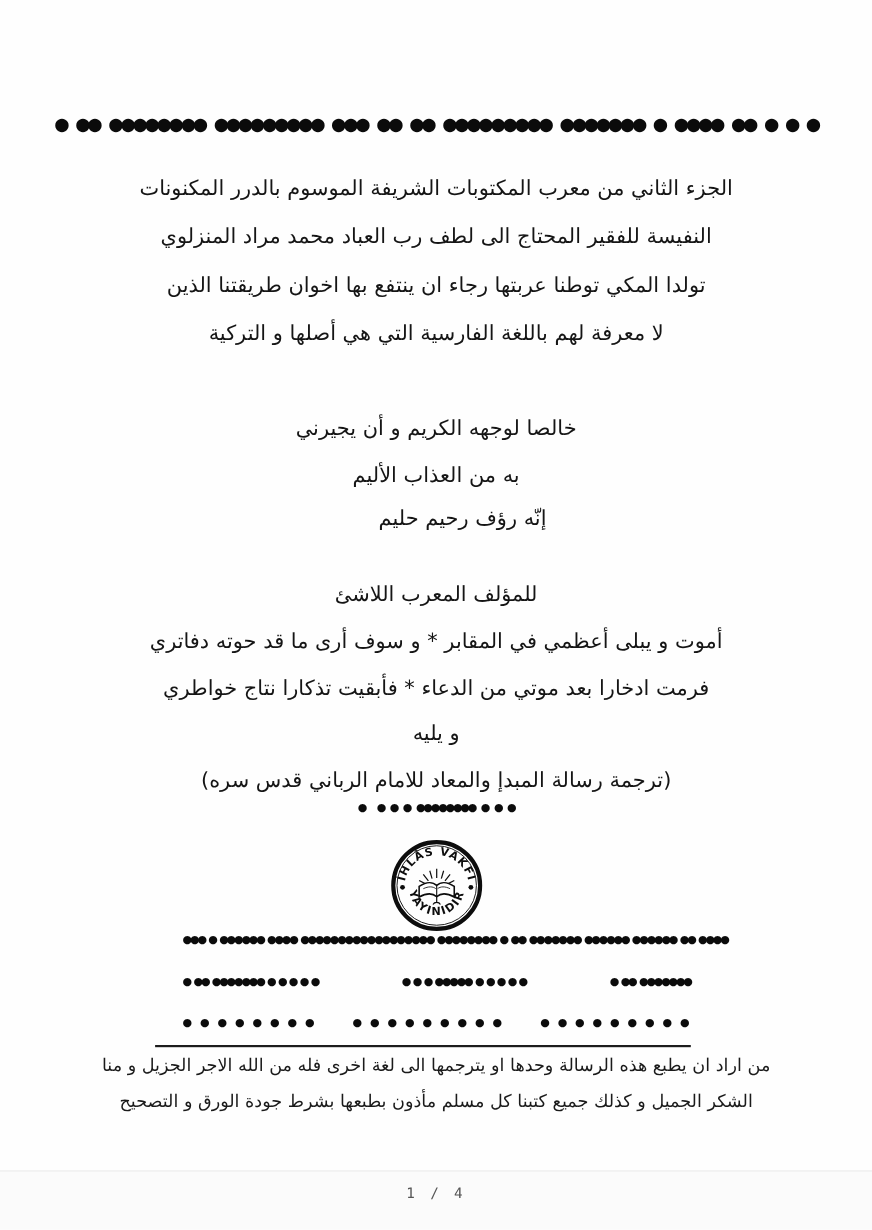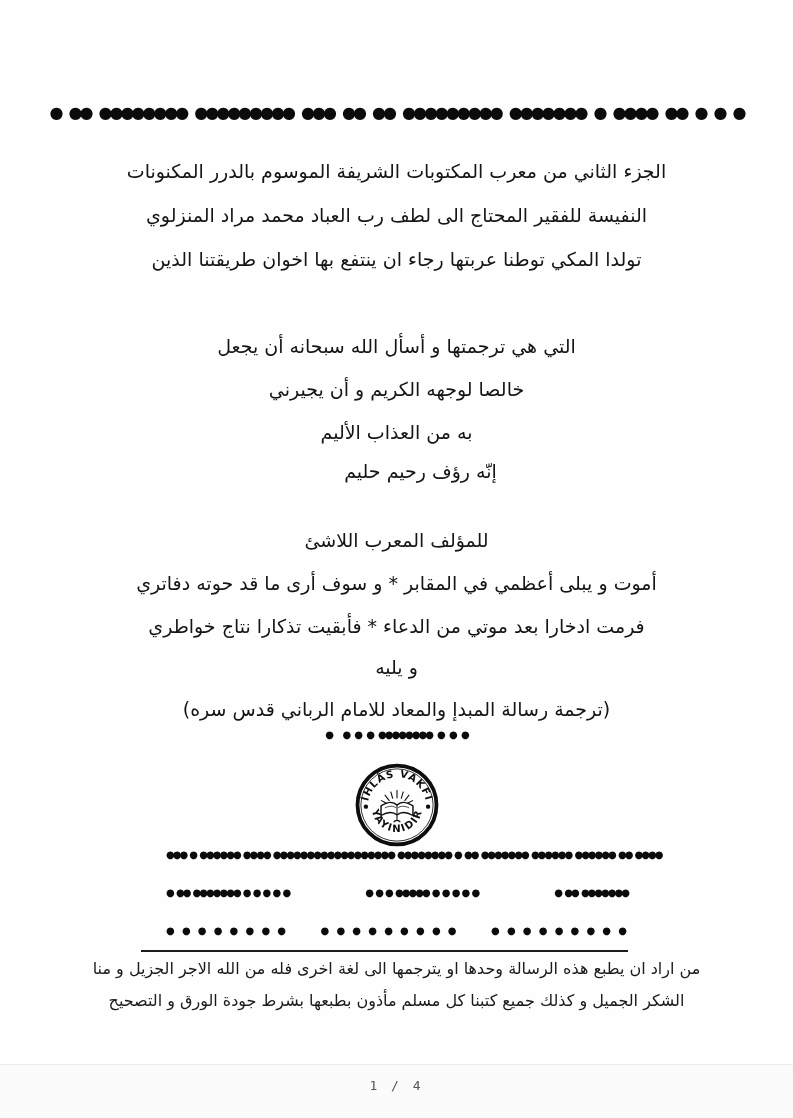--- a/index.html
+++ b/index.html
@@ -62,21 +62,21 @@
 </head>
 <body>
 
 <div class="page">
 
   <div class="dots dots-xl" style="top:103px;">● ●● ●●●●●●●● ●●●●●●●●● ●●● ●● ●● ●●●●●●●●● ●●●●●●● ● ●●●● ●● ● ● ●</div>
 
   <div class="line l1">الجزء الثاني من معرب المكتوبات الشريفة الموسوم بالدرر المكنونات</div>
   <div class="line l3">تولدا المكي توطنا عربتها رجاء ان ينتفع بها اخوان طريقتنا الذين</div>
   <div class="line l2">النفيسة للفقير المحتاج الى لطف رب العباد محمد مراد المنزلوي</div>
-  <div class="line l5">التي هي ترجمتها و أسأل الله سبحانه أن يجعل</div>
+  <div class="line l4">لا معرفة لهم باللغة الفارسية التي هي أصلها و التركية</div>
   <div class="line l6">خالصا لوجهه الكريم و أن يجيرني</div>
   <div class="line l7">به من العذاب الأليم</div>
   <div class="line l8">إنّه رؤف رحيم حليم</div>
 
   <div class="line l9">للمؤلف المعرب اللاشئ</div>
   <div class="line l10">أموت و يبلى أعظمي في المقابر * و سوف أرى ما قد حوته دفاتري</div>
   <div class="line l11">فرمت ادخارا بعد موتي من الدعاء * فأبقيت تذكارا نتاج خواطري</div>
   <div class="line l13">(ترجمة رسالة المبدإ والمعاد للامام الرباني قدس سره)</div>
   <div class="line l12">و يليه</div>
 

